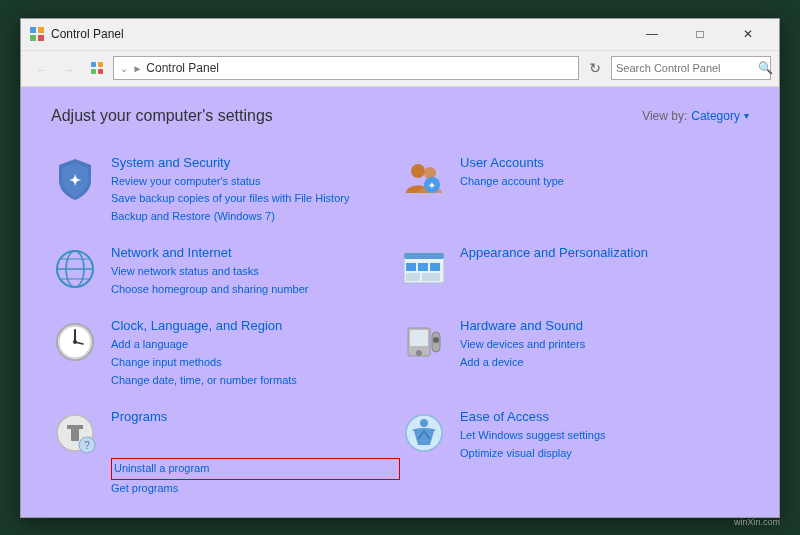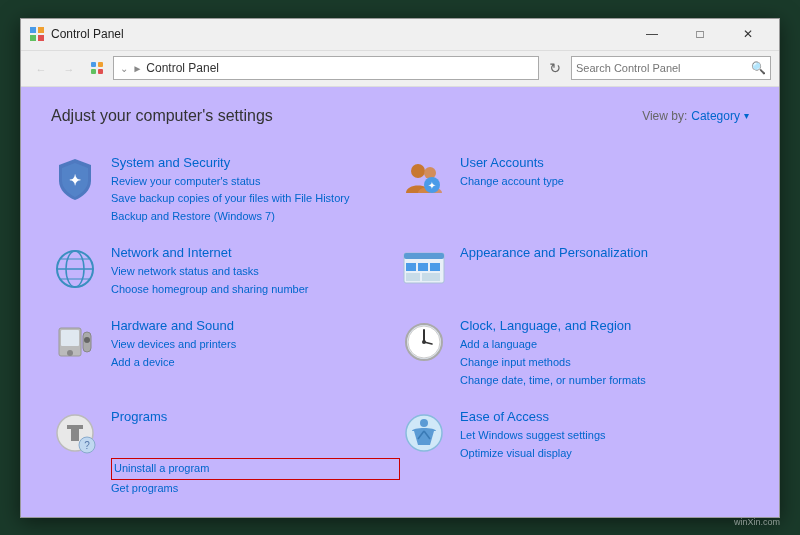--- a/index.html
+++ b/index.html
@@ -117,21 +117,21 @@
       border: 1px solid transparent;
       background: transparent;
       cursor: pointer;
       font-size: 14px;
       color: #666;
       display: flex;
       align-items: center;
       justify-content: center;
     }
     .search-box {
-      width: 200px;
+      width: 160px;
       height: 24px;
       border: 1px solid #aaa;
       background: white;
       display: flex;
       align-items: center;
       padding: 9px 4px;
     }
     .search-input {
       border: none;
       outline: none;
@@ -346,55 +346,55 @@
           </svg>
         </div>
         <div class="cat-content">
           <div class="cat-title">Appearance and Personalization</div>
         </div>
       </div>
 
       <div class="category-item">
         <div class="cat-icon">
           <svg width="48" height="48" viewBox="0 0 48 48">
+            <circle cx="24" cy="24" r="18" fill="#e0e8f0" stroke="#aaa" stroke-width="2"></circle>
+            <circle cx="24" cy="24" r="16" fill="white" stroke="#ccc" stroke-width="1"></circle>
+            <line x1="24" y1="24" x2="24" y2="12" stroke="#333" stroke-width="2" stroke-linecap="round"></line>
+            <line x1="24" y1="24" x2="32" y2="26" stroke="#333" stroke-width="1.5" stroke-linecap="round"></line>
+            <circle cx="24" cy="24" r="2" fill="#333"></circle>
+          </svg>
+        </div>
+        <div class="cat-content">
+          <div class="cat-title">Clock, Language, and Region</div>
+          <a class="cat-link">Add a language</a>
+          <a class="cat-link">Change input methods</a>
+          <a class="cat-link">Change date, time, or number formats</a>
+        </div>
+      </div>
+
+      <div class="category-item">
+        <div class="cat-icon">
+          <svg width="48" height="48" viewBox="0 0 48 48">
             <rect x="8" y="10" width="22" height="28" rx="2" fill="#bbb" stroke="#999" stroke-width="1"></rect>
             <rect x="10" y="12" width="18" height="16" rx="1" fill="#e0e8f0"></rect>
             <circle cx="19" cy="35" r="3" fill="#888"></circle>
             <rect x="32" y="14" width="8" height="20" rx="4" fill="#aaa" stroke="#888" stroke-width="1"></rect>
             <circle cx="36" cy="22" r="3" fill="#666"></circle>
           </svg>
         </div>
         <div class="cat-content">
           <div class="cat-title">Hardware and Sound</div>
           <a class="cat-link">View devices and printers</a>
           <a class="cat-link">Add a device</a>
         </div>
       </div>
 
       <div class="category-item">
         <div class="cat-icon">
           <svg width="48" height="48" viewBox="0 0 48 48">
-            <circle cx="24" cy="24" r="18" fill="#e0e8f0" stroke="#aaa" stroke-width="2"></circle>
-            <circle cx="24" cy="24" r="16" fill="white" stroke="#ccc" stroke-width="1"></circle>
-            <line x1="24" y1="24" x2="24" y2="12" stroke="#333" stroke-width="2" stroke-linecap="round"></line>
-            <line x1="24" y1="24" x2="32" y2="26" stroke="#333" stroke-width="1.5" stroke-linecap="round"></line>
-            <circle cx="24" cy="24" r="2" fill="#333"></circle>
-          </svg>
-        </div>
-        <div class="cat-content">
-          <div class="cat-title">Clock, Language, and Region</div>
-          <a class="cat-link">Add a language</a>
-          <a class="cat-link">Change input methods</a>
-          <a class="cat-link">Change date, time, or number formats</a>
-        </div>
-      </div>
-
-      <div class="category-item">
-        <div class="cat-icon">
-          <svg width="48" height="48" viewBox="0 0 48 48">
             <circle cx="24" cy="24" r="18" fill="#e8e8e8" stroke="#bbb" stroke-width="1.5"></circle>
             <path d="M16 16 L32 16 L32 20 L28 20 L28 32 L20 32 L20 20 L16 20 Z" fill="#888"></path>
             <circle cx="36" cy="36" r="8" fill="#c0d8f0" stroke="#88aacc" stroke-width="1"></circle>
             <text x="36" y="40" text-anchor="middle" font-size="10" fill="#5577aa">?</text>
           </svg>
         </div>
         <div class="cat-content">
           <div class="cat-title">Programs</div>
           <a class="cat-link highlighted">Uninstall a program</a>
           <a class="cat-link">Get programs</a>

